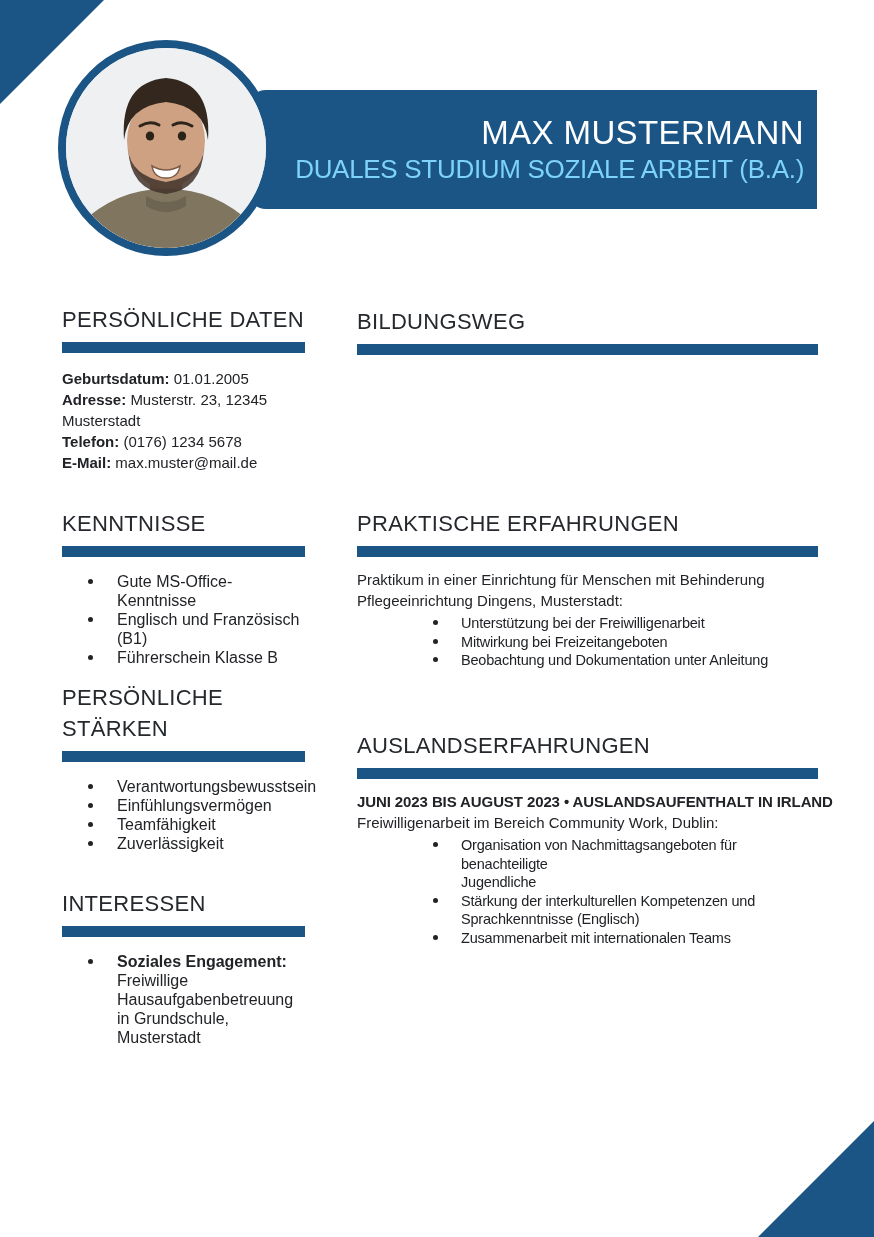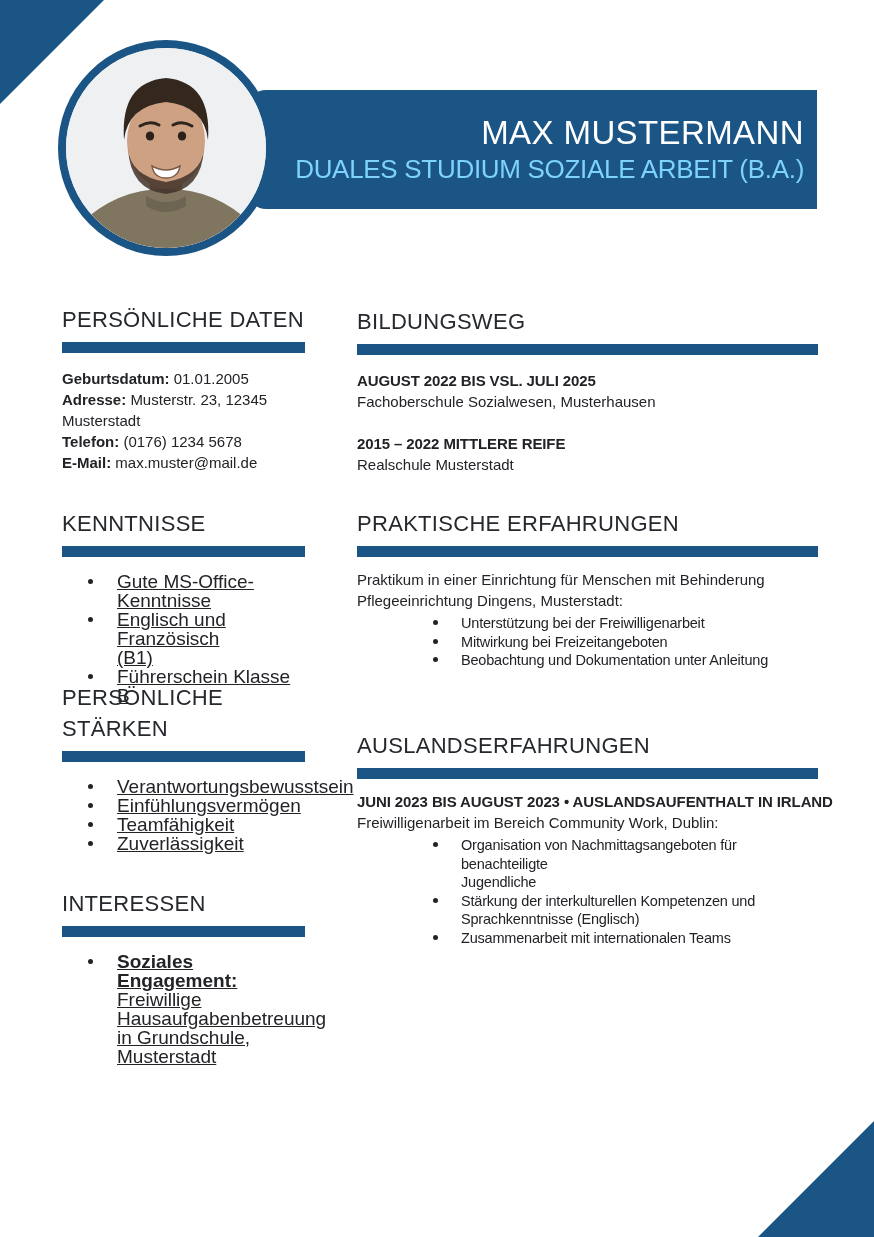--- a/index.html
+++ b/index.html
@@ -33,21 +33,21 @@
 
   p{margin:0;}
   .p15{font-size:15px;line-height:21px;}
   b{font-weight:700;}
   .etitle{font-size:15px;line-height:21px;font-weight:700;white-space:nowrap;letter-spacing:-0.1px;}
   .gap{height:21px;}
 
   ul{list-style:none;margin:0;padding:0;}
   li{position:relative;}
   .dot{position:absolute;width:5px;height:5px;border-radius:50%;background:#212327;}
-  .list-l li{padding-left:55px;font-size:19px;line-height:19px;text-decoration:underline;}
+  .list-l li{padding-left:55px;font-size:16px;line-height:19px;}
   .list-l .dot{left:26px;top:7px;}
   .list-r{margin-top:3px;}
   .list-r li{padding-left:104px;font-size:14.5px;line-height:18.5px;letter-spacing:-0.2px;}
   .list-r .dot{left:76px;top:6px;}
   .ilabel{display:block;font-weight:700;}
   .itext{display:block;}
 
   
   .c-left{left:62px;width:243px;}
   .c-right{left:357px;width:461px;}
@@ -129,27 +129,20 @@
             <span class="ilabel">Soziales Engagement:</span>
             <span class="itext">Freiwillige Hausaufgabenbetreuung in Grundschule, Musterstadt</span>
           </li>
       </ul>
     </div>
   </div>
 
   <div class="sec c-right" style="top:306px">
     <h2>BILDUNGSWEG</h2>
     <div class="bar"></div>
-    <div class="body">
-      <p class="etitle">AUGUST 2022 BIS VSL. JULI 2025</p>
-      <p class="p15">Fachoberschule Sozialwesen, Musterhausen</p>
-      <div class="gap"></div>
-      <p class="etitle">2015 – 2022 MITTLERE REIFE</p>
-      <p class="p15">Realschule Musterstadt</p>
-    </div>
   </div>
 
   <div class="sec c-right" style="top:508px">
     <h2>PRAKTISCHE ERFAHRUNGEN</h2>
     <div class="bar"></div>
     <div class="body tight">
       <p class="p15 pre">Praktikum in einer Einrichtung für Menschen mit Behinderung
 Pflegeeinrichtung Dingens, Musterstadt:</p>
       <ul class="list-r">
         <li><span class="dot"></span><span>Unterstützung bei der Freiwilligenarbeit</span></li>

